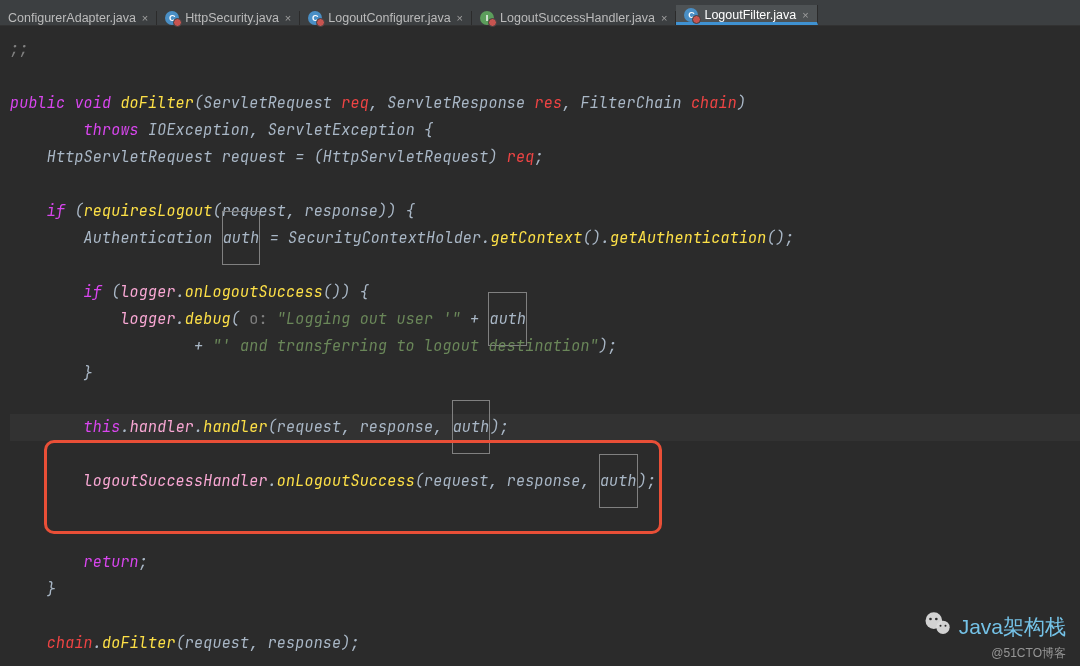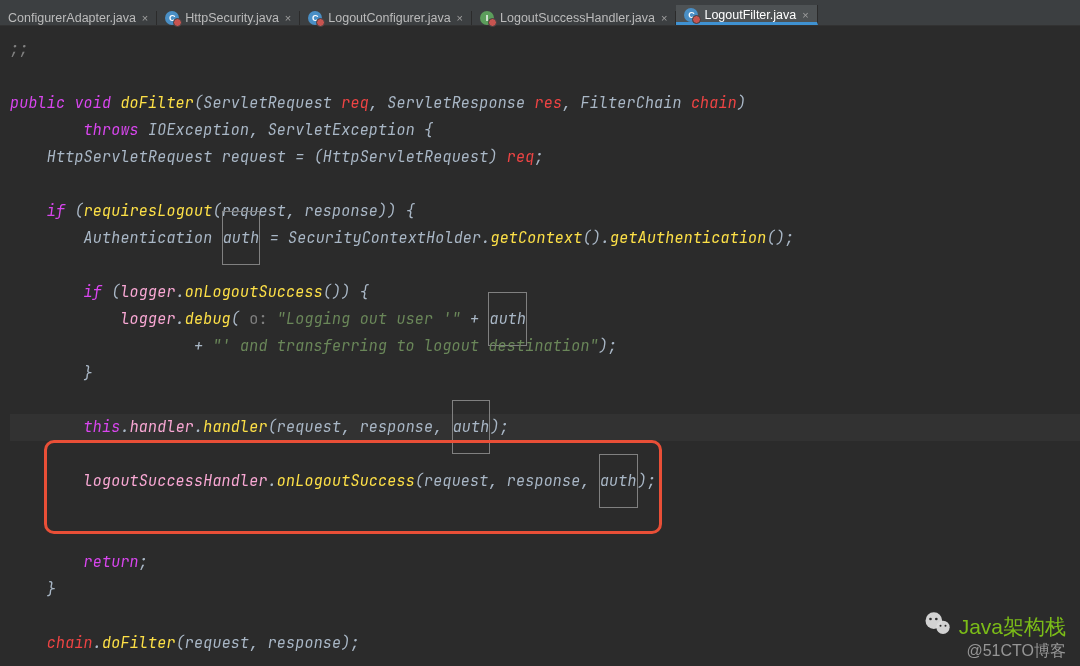--- a/index.html
+++ b/index.html
@@ -81,35 +81,35 @@
     height: 94px;
     border: 3px solid #e94f37;
     border-radius: 10px;
     pointer-events: none;
   }
 
   .watermark {
     position: absolute;
     right: 14px;
     bottom: 22px;
-    color: #84cc16;
+    color: #7dd3fc;
     font-family: Arial, sans-serif;
     font-size: 21px;
     display: flex;
     align-items: center;
     gap: 6px;
     opacity: 0.9;
   }
   .wm-sub {
     position: absolute;
     right: 14px;
     bottom: 4px;
     color: #b0b0b0;
     font-family: Arial, sans-serif;
-    font-size: 16px;
+    font-size: 12px;
     opacity: 0.8;
   }
   .wechat-icon svg { width: 30px; height: 30px; }
 </style>
 </head>
 <body>
 
 <div class="tabs">
   <div class="tab">
     <span class="tab-label">ConfigurerAdapter.java</span>

